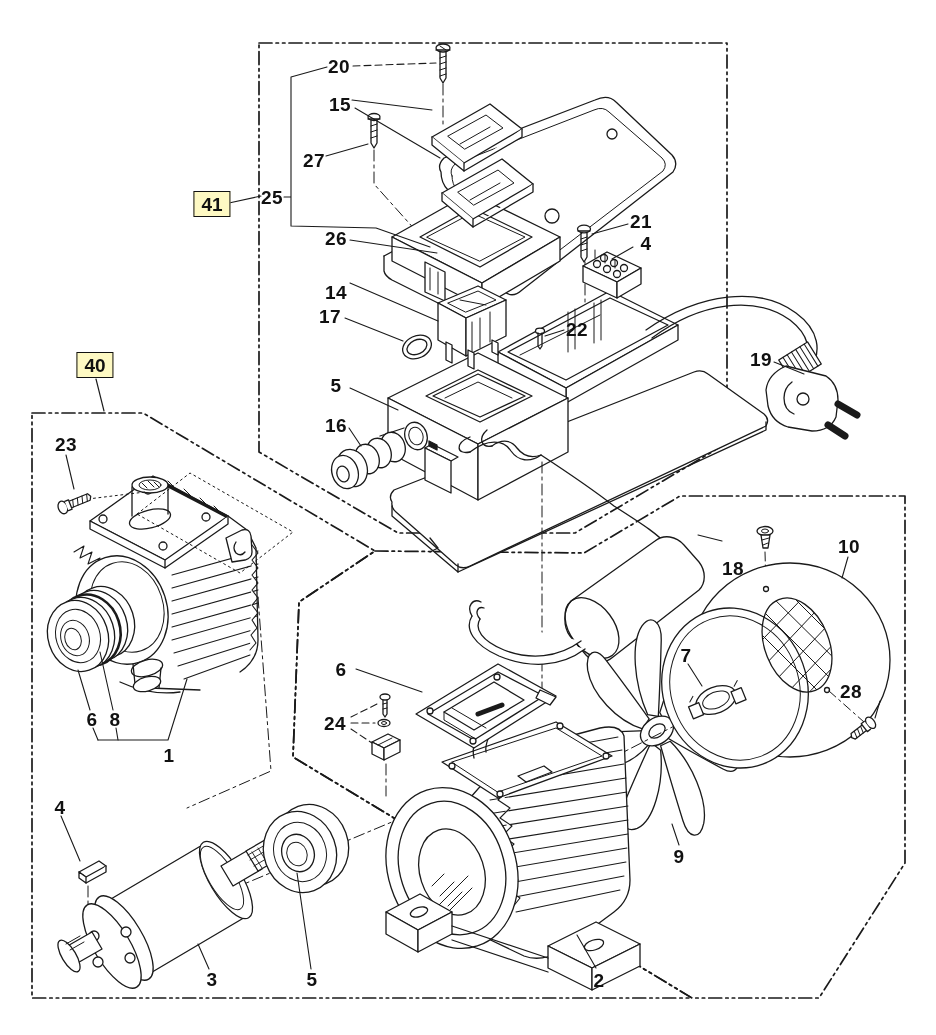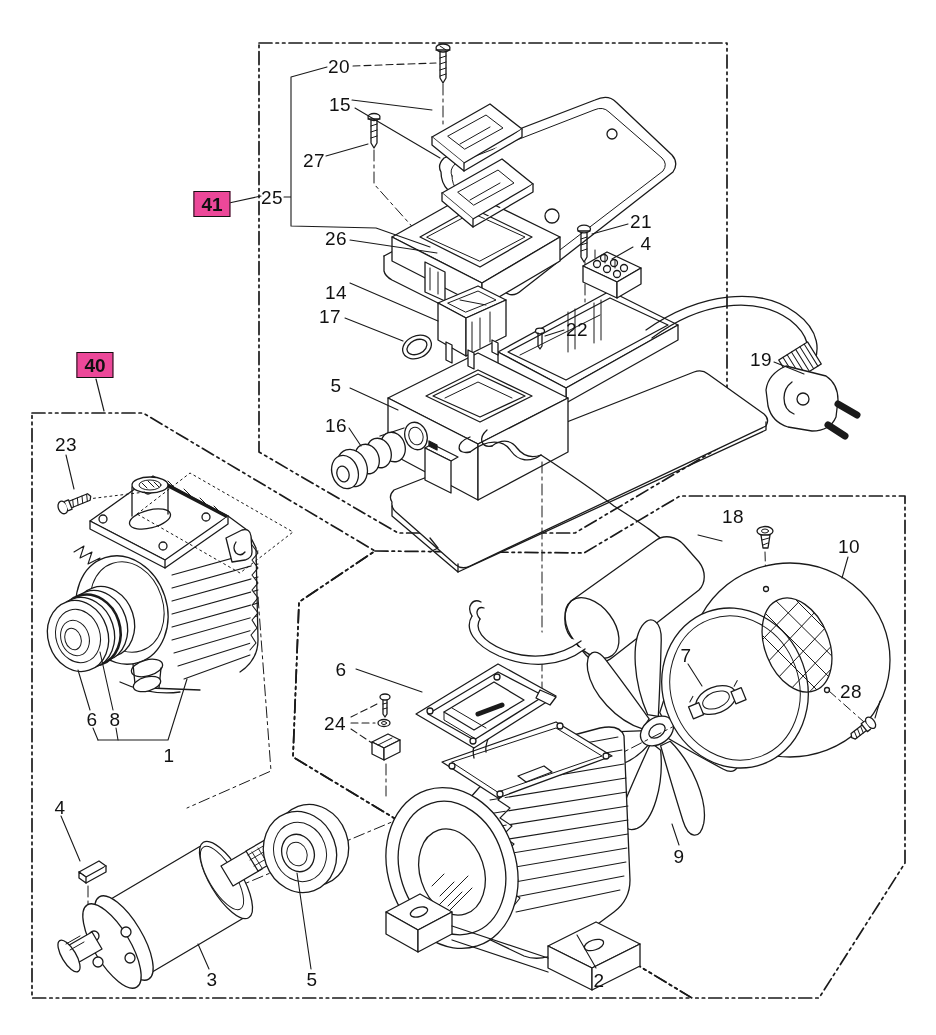--- a/index.html
+++ b/index.html
@@ -1,22 +1,22 @@
 <!DOCTYPE html>
 <html><head>
 <meta charset="utf-8">
 <style>
   html,body{margin:0;padding:0;background:#fff;}
   #stage{position:relative;width:936px;height:1035px;background:#fff;overflow:hidden;
          font-family:"Liberation Sans", sans-serif;}
   #art{position:absolute;left:0;top:0;}
-  .lbl{position:absolute;transform:translate(-50%,-50%);font-size:19px;font-weight:400;
+  .lbl{position:absolute;transform:translate(-50%,-50%);font-size:19px;font-weight:700;
        color:#111;letter-spacing:0.5px;line-height:1;white-space:nowrap;}
   .lblbox{position:absolute;transform:translate(-50%,-50%);font-size:19px;font-weight:600;
-       color:#111;border:1.6px solid #111;background:#ec4899;padding:3px 7px 2px 7px;line-height:1;}
+       color:#111;border:1.6px solid #111;background:#fef9c3;padding:3px 7px 2px 7px;line-height:1;}
 </style>
 </head>
 <body>
 
 <div id="stage">
 <svg id="art" width="936" height="1035" viewBox="0 0 936 1035" fill="none" stroke="#1a1a1a" stroke-width="1.3" stroke-linecap="round" stroke-linejoin="round">
 
   <g stroke-width="1.7" stroke-dasharray="13 4 2.5 4 2.5 4">
     <path d="M259,43 L727,43 L727,443 L575,533 L398,533 L259,452 Z"></path>
   </g>
@@ -445,21 +445,21 @@
   <div class="lbl" style="left:115px;top:719px">8</div>
   <div class="lbl" style="left:679px;top:856px">9</div>
   <div class="lbl" style="left:849px;top:546px">10</div>
   <div class="lbl" style="left:341px;top:669px">6</div>
   <div class="lbl" style="left:646px;top:243px">4</div>
   <div class="lbl" style="left:336px;top:385px">5</div>
   <div class="lbl" style="left:336px;top:292px">14</div>
   <div class="lbl" style="left:340px;top:104px">15</div>
   <div class="lbl" style="left:336px;top:425px">16</div>
   <div class="lbl" style="left:330px;top:316px">17</div>
-  <div class="lbl" style="left:733px;top:516px">18</div>
+  <div class="lbl" style="left:733px;top:568px">18</div>
   <div class="lbl" style="left:761px;top:359px">19</div>
   <div class="lbl" style="left:339px;top:66px">20</div>
   <div class="lbl" style="left:641px;top:221px">21</div>
   <div class="lbl" style="left:577px;top:329px">22</div>
   <div class="lbl" style="left:66px;top:444px">23</div>
   <div class="lbl" style="left:335px;top:723px">24</div>
   <div class="lbl" style="left:272px;top:197px">25</div>
   <div class="lbl" style="left:336px;top:238px">26</div>
   <div class="lbl" style="left:314px;top:160px">27</div>
   <div class="lbl" style="left:851px;top:691px">28</div>

